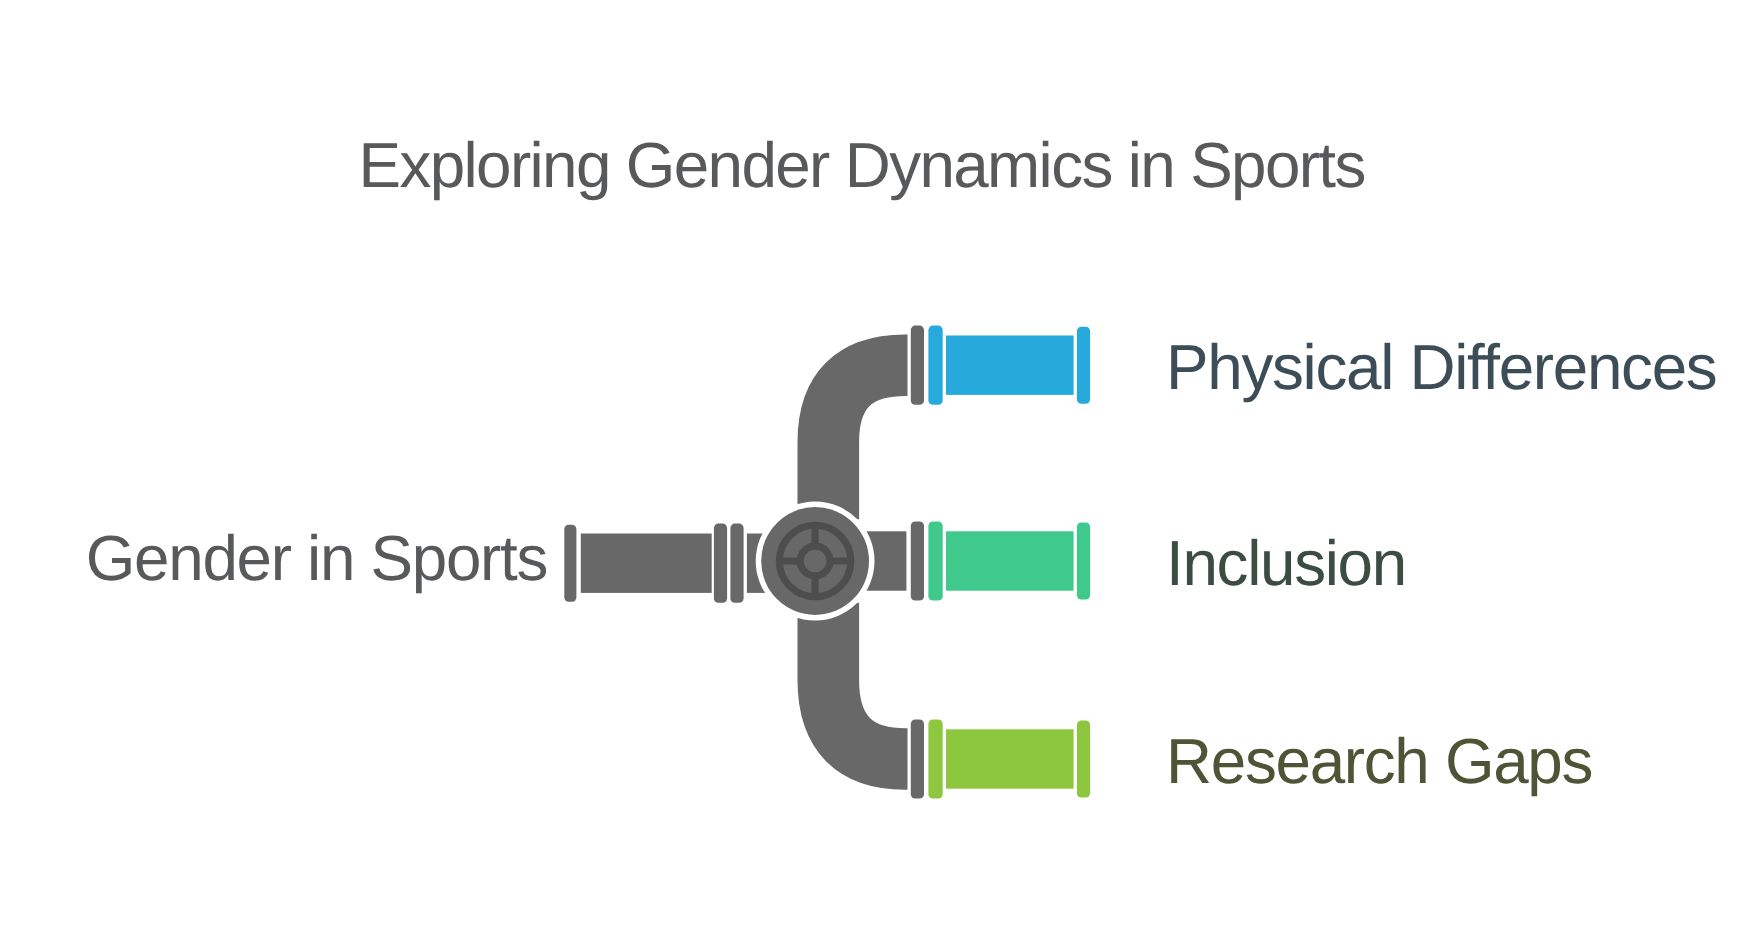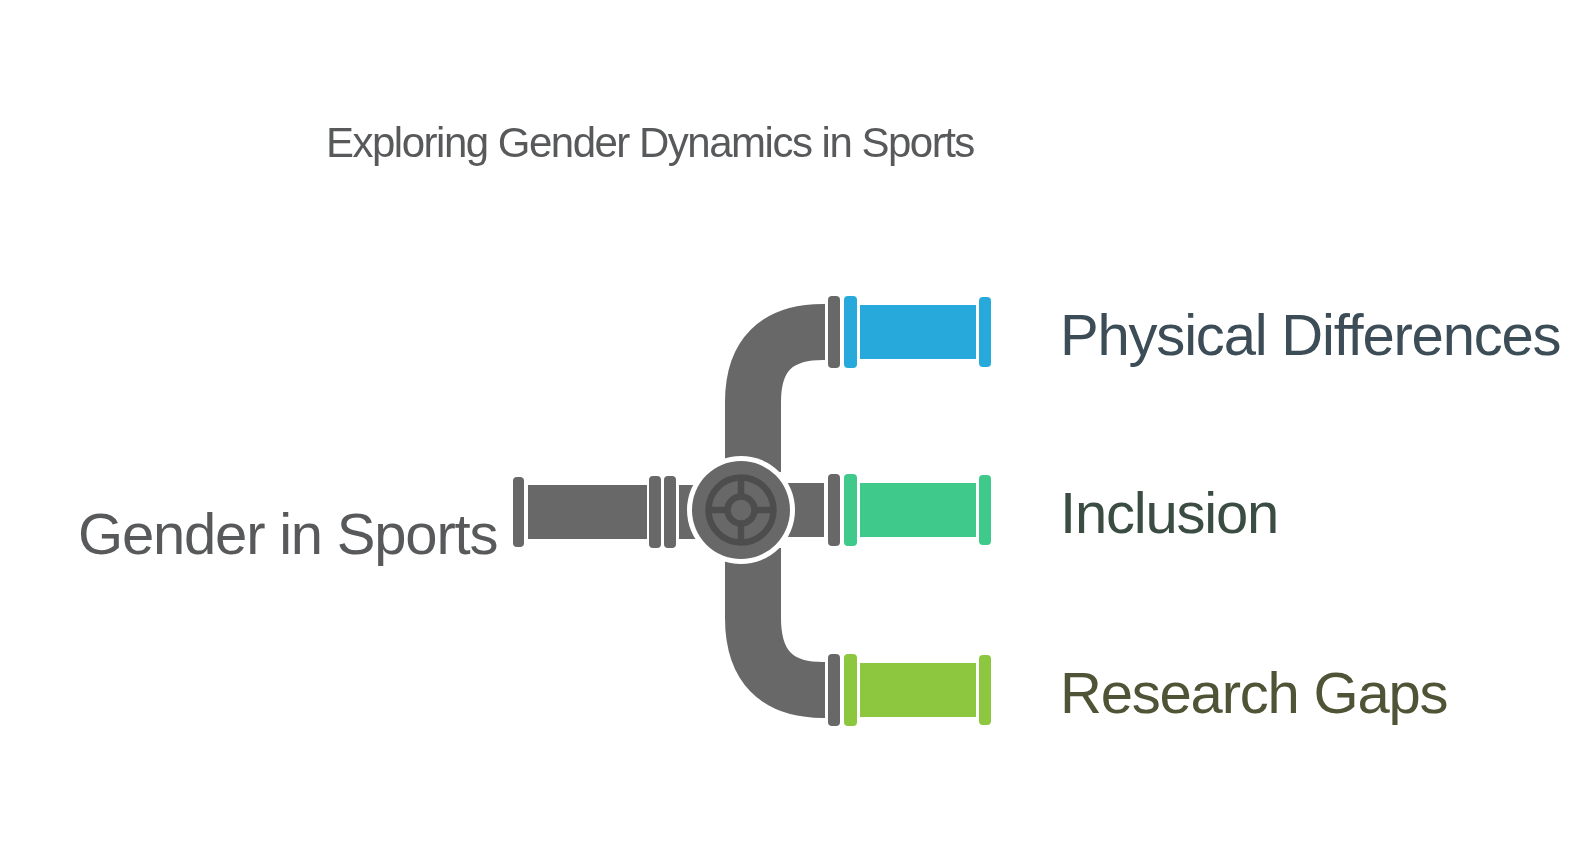--- a/index.html
+++ b/index.html
@@ -22,28 +22,28 @@
   }
   .txt {
     position: absolute;
     line-height: 1;
     white-space: nowrap;
     font-weight: 400;
   }
   .title {
     left: 326px;
     top: 122px;
-    font-size: 42px;
+    font-size: 58px;
     letter-spacing: -1.5px;
   }
   .lbl {
     font-size: 58px;
     letter-spacing: -1.2px;
   }
-  .lbl-root { left: 78px;  top: 505px; }
+  .lbl-root { left: 78px;  top: 479px; }
   .lbl-b0   { left: 1060px; top: 306px; }
   .lbl-b1   { left: 1060px; top: 484px; }
   .lbl-b2   { left: 1060px; top: 664px; }
 </style>
 </head>
 <body>
 
 <div class="stage">
 
   <svg class="diagram-svg" width="1595" height="853" viewBox="0 0 1595 853">

